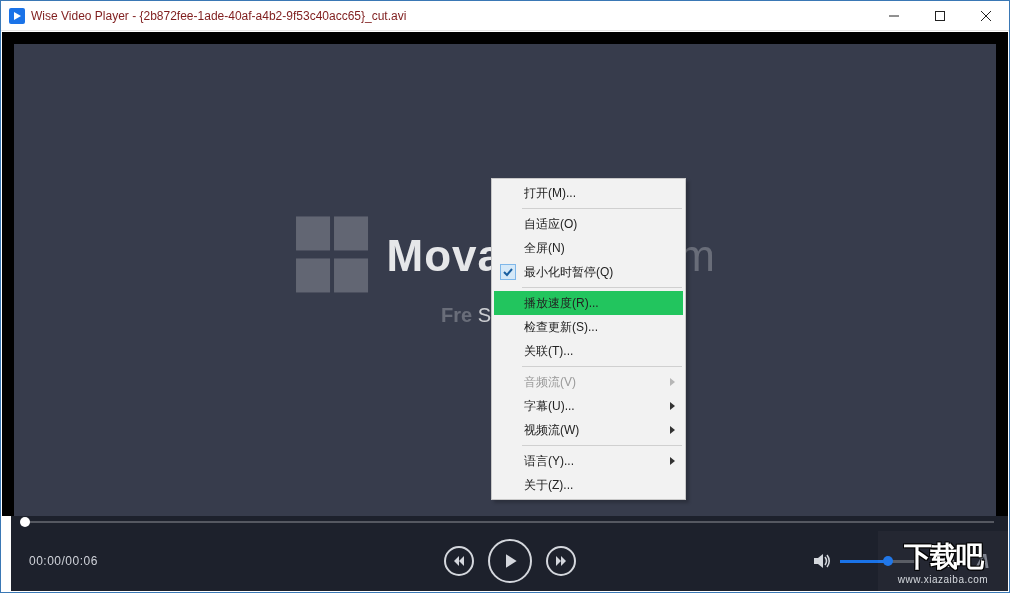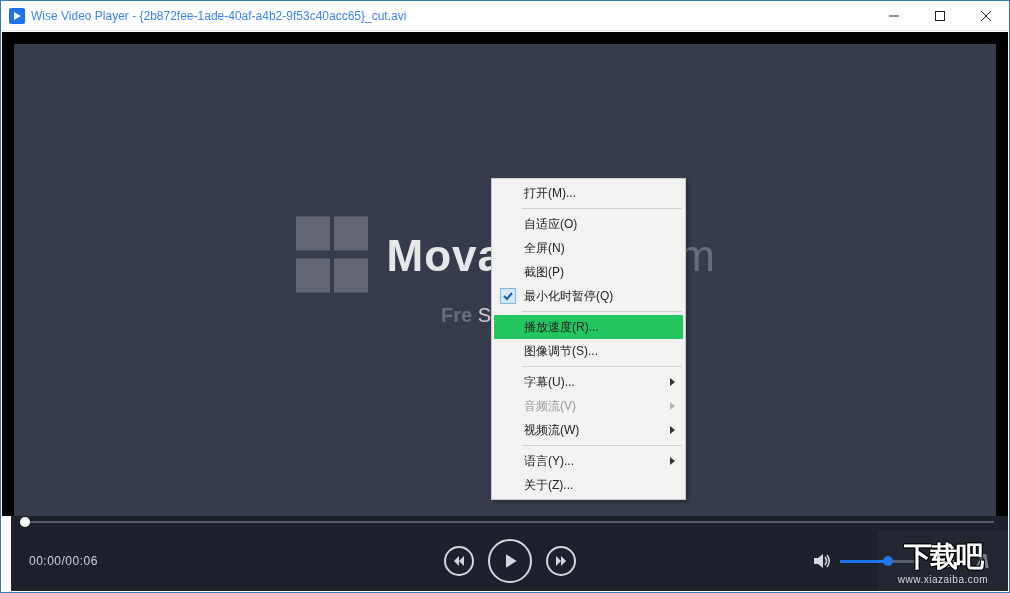--- a/index.html
+++ b/index.html
@@ -4,21 +4,21 @@
 <style>
   * { margin: 0; padding: 0; box-sizing: border-box; font-family: "Segoe UI", "Microsoft YaHei", sans-serif; }
   html, body { width: 1010px; height: 593px; overflow: hidden; background: #fff; }
 
   .window { width: 1010px; height: 593px; border: 1px solid #3a78b5; position: relative; background: #fff; }
 
   
   .titlebar { height: 30px; display: flex; align-items: center; background: #fff; border-bottom: 1px solid #e5e5e5; }
   .titlebar .app-icon { width: 16px; height: 16px; margin: 0 6px 0 8px; background: #1a73e8; border-radius: 2px; display: flex; align-items: center; justify-content: center; }
   .titlebar .app-icon svg { width: 10px; height: 10px; fill: #fff; }
-  .titlebar .title-text { font-size: 12px; color: #3b82f6; flex: 0 0 auto; }
+  .titlebar .title-text { font-size: 12px; color: #7f1d1d; flex: 0 0 auto; }
   .titlebar .spacer { flex: 1 1 auto; }
   .winbtn { width: 46px; height: 30px; display: flex; align-items: center; justify-content: center; color: #333; }
   .winbtn svg { width: 10px; height: 10px; stroke: #222; fill: none; stroke-width: 1; }
 
   
   .video-stage { position: absolute; top: 31px; left: 1px; right: 1px; bottom: 76px; background: #000; }
   .video-inner { position: absolute; top: 12px; bottom: 0; left: 12px; right: 12px; background: #373c4c; overflow: hidden; }
   .watermark { position: absolute; top: 50%; left: 50%; transform: translate(-50%, -58%); text-align: center; color: rgba(255,255,255,.88); }
   .wm-grid { display: inline-block; vertical-align: middle; margin-right: 12px; }
   .wm-grid span { display: inline-block; width: 34px; height: 34px; background: rgba(255,255,255,.22); margin: 2px; }
@@ -119,44 +119,44 @@
           <span>打开(M)...</span>
         </div>
         <div class="cm-sep"></div>
         <div class="cm-item">
           <span>自适应(O)</span>
         </div>
         <div class="cm-item">
           <span>全屏(N)</span>
         </div>
         <div class="cm-item">
-          <span>截图(P)</span>
-        </div>
-        <div class="cm-item">
           <div class="cm-check">
             <svg viewBox="0 0 10 10">
               <polyline points="1,5 4,8 9,2"></polyline>
             </svg>
           </div>
           <span>最小化时暂停(Q)</span>
         </div>
         <div class="cm-sep"></div>
         <div class="cm-item hl">
           <span>播放速度(R)...</span>
         </div>
         <div class="cm-item">
-          <span>图像调节(S)...</span>
-        </div>
-        <div class="cm-sep"></div>
-        <div class="cm-item">
-          <span>字幕(U)...</span>
-          <div class="cm-arrow"></div>
-        </div>
+          <span>检查更新(S)...</span>
+        </div>
+        <div class="cm-item">
+          <span>关联(T)...</span>
+        </div>
+        <div class="cm-sep"></div>
         <div class="cm-item disabled">
           <span>音频流(V)</span>
+          <div class="cm-arrow"></div>
+        </div>
+        <div class="cm-item">
+          <span>字幕(U)...</span>
           <div class="cm-arrow"></div>
         </div>
         <div class="cm-item">
           <span>视频流(W)</span>
           <div class="cm-arrow"></div>
         </div>
         <div class="cm-sep"></div>
         <div class="cm-item">
           <span>语言(Y)...</span>
           <div class="cm-arrow"></div>

